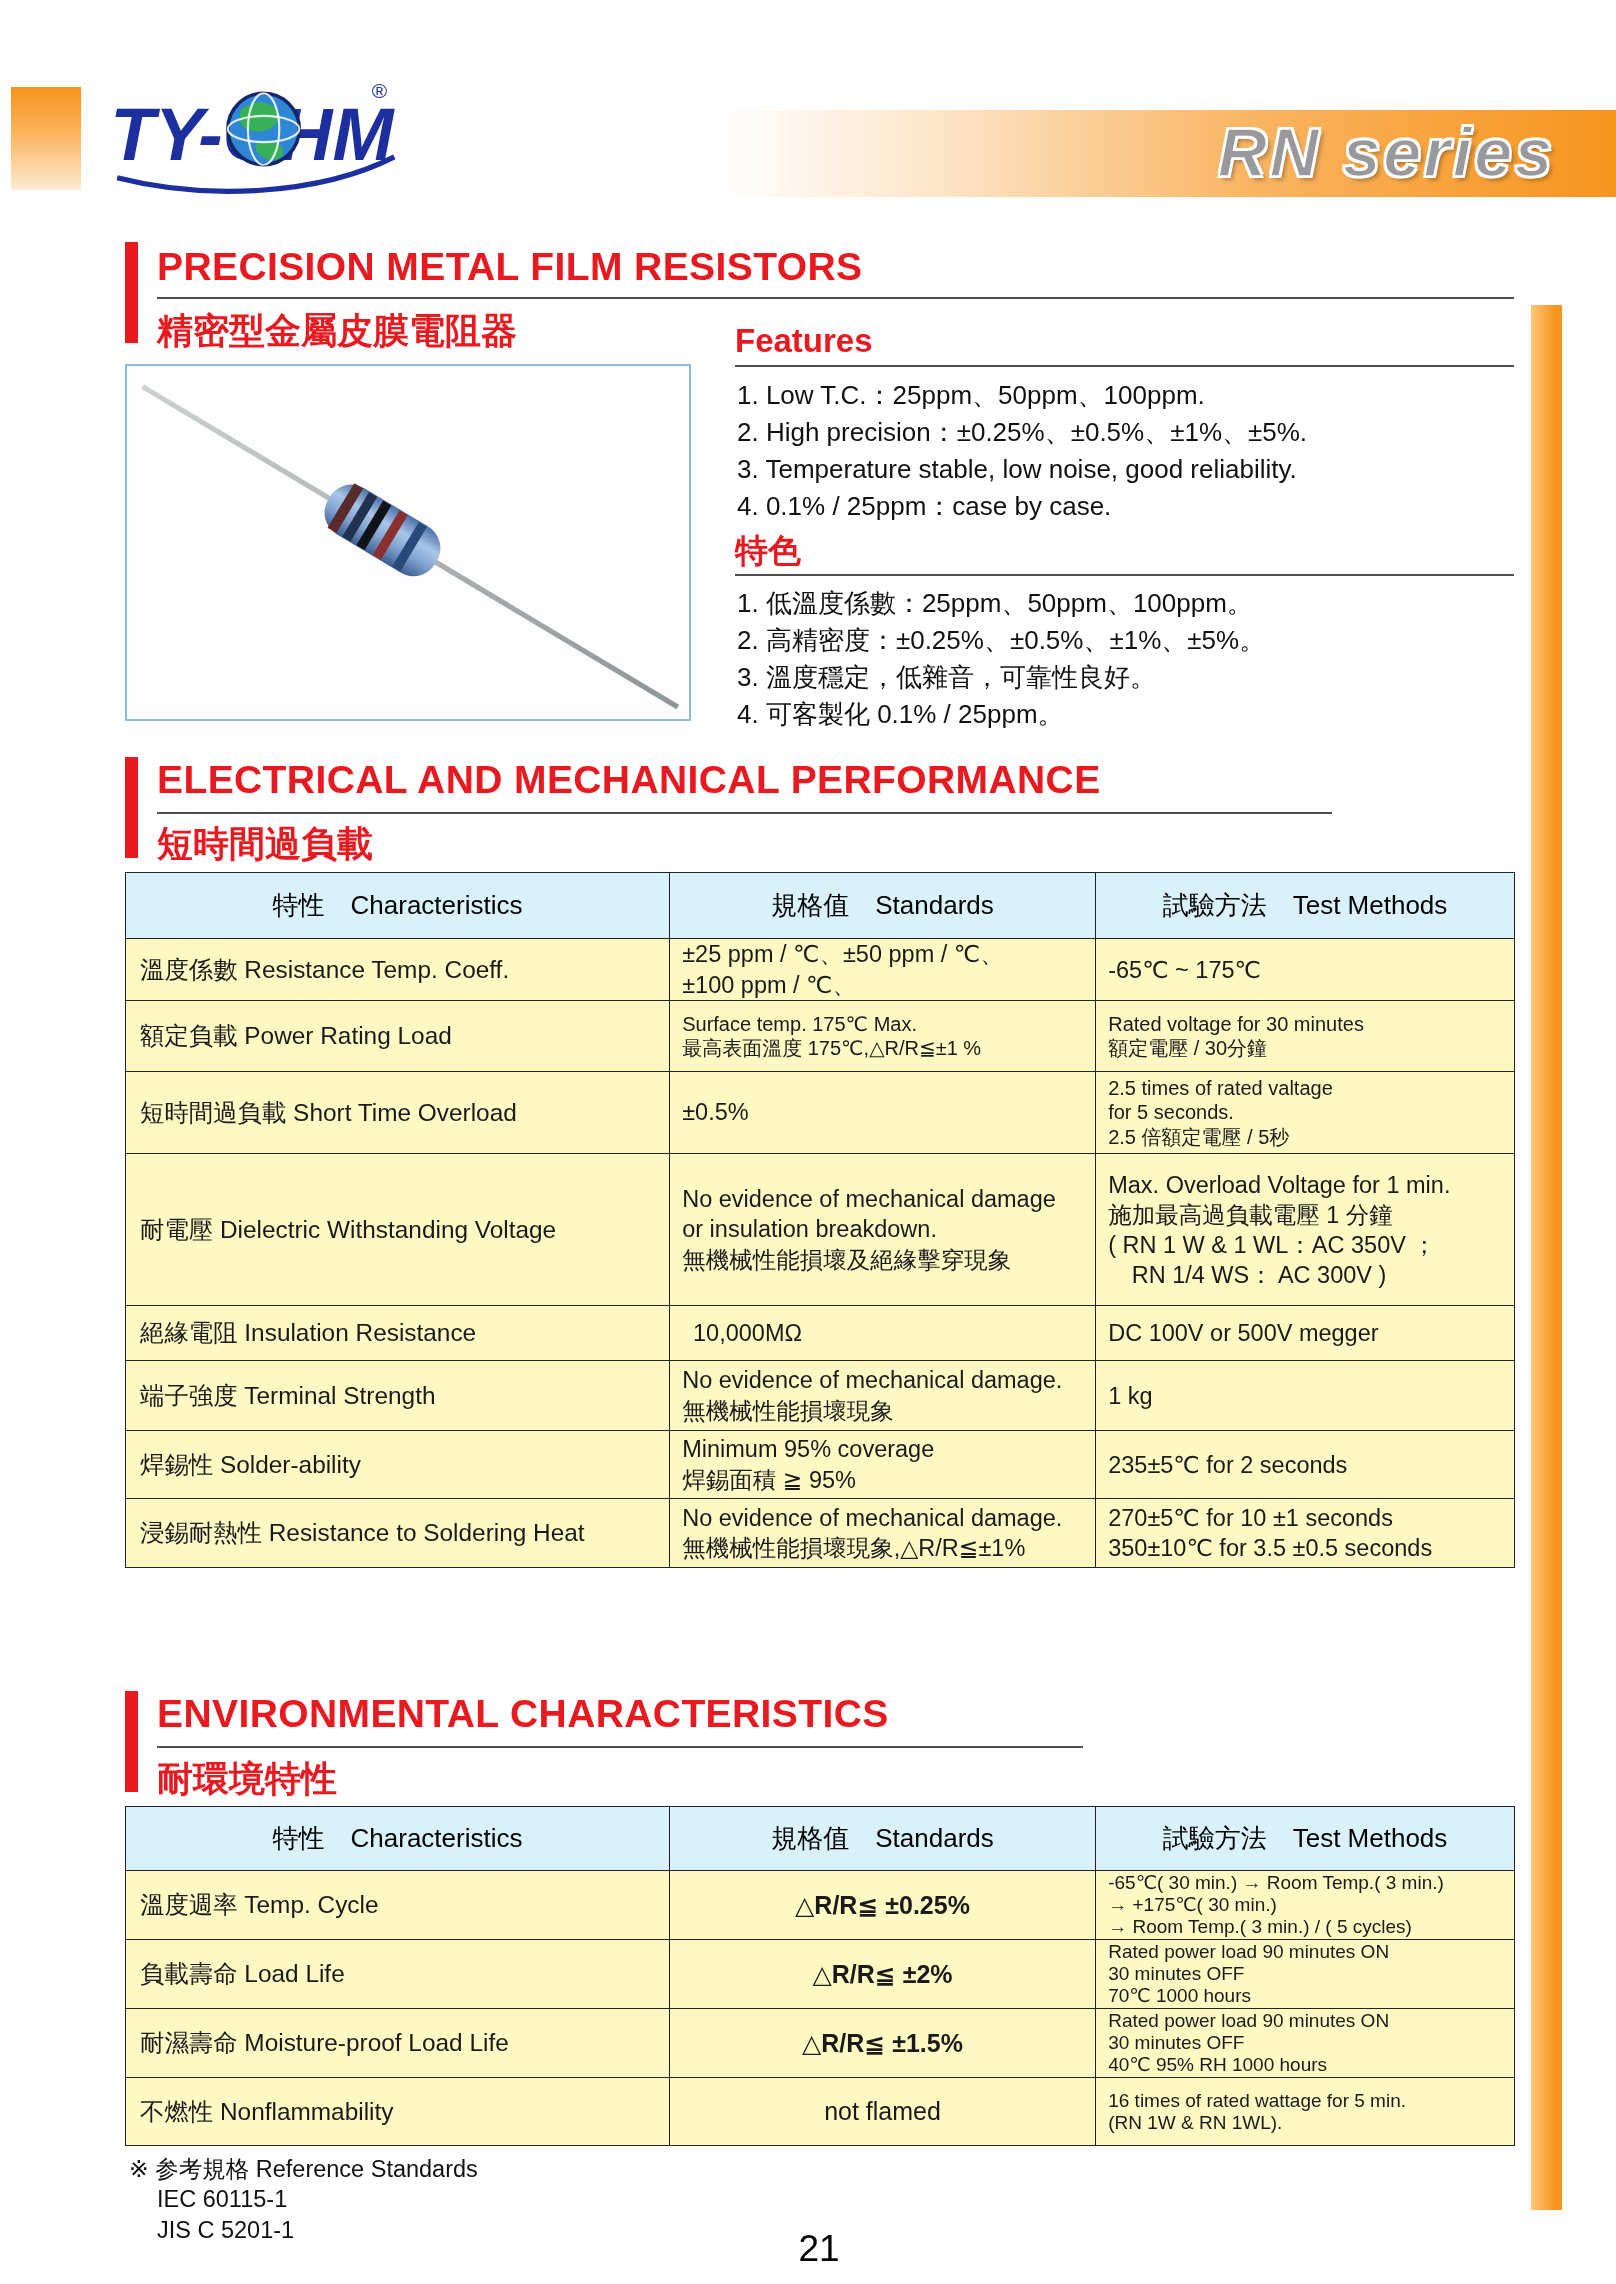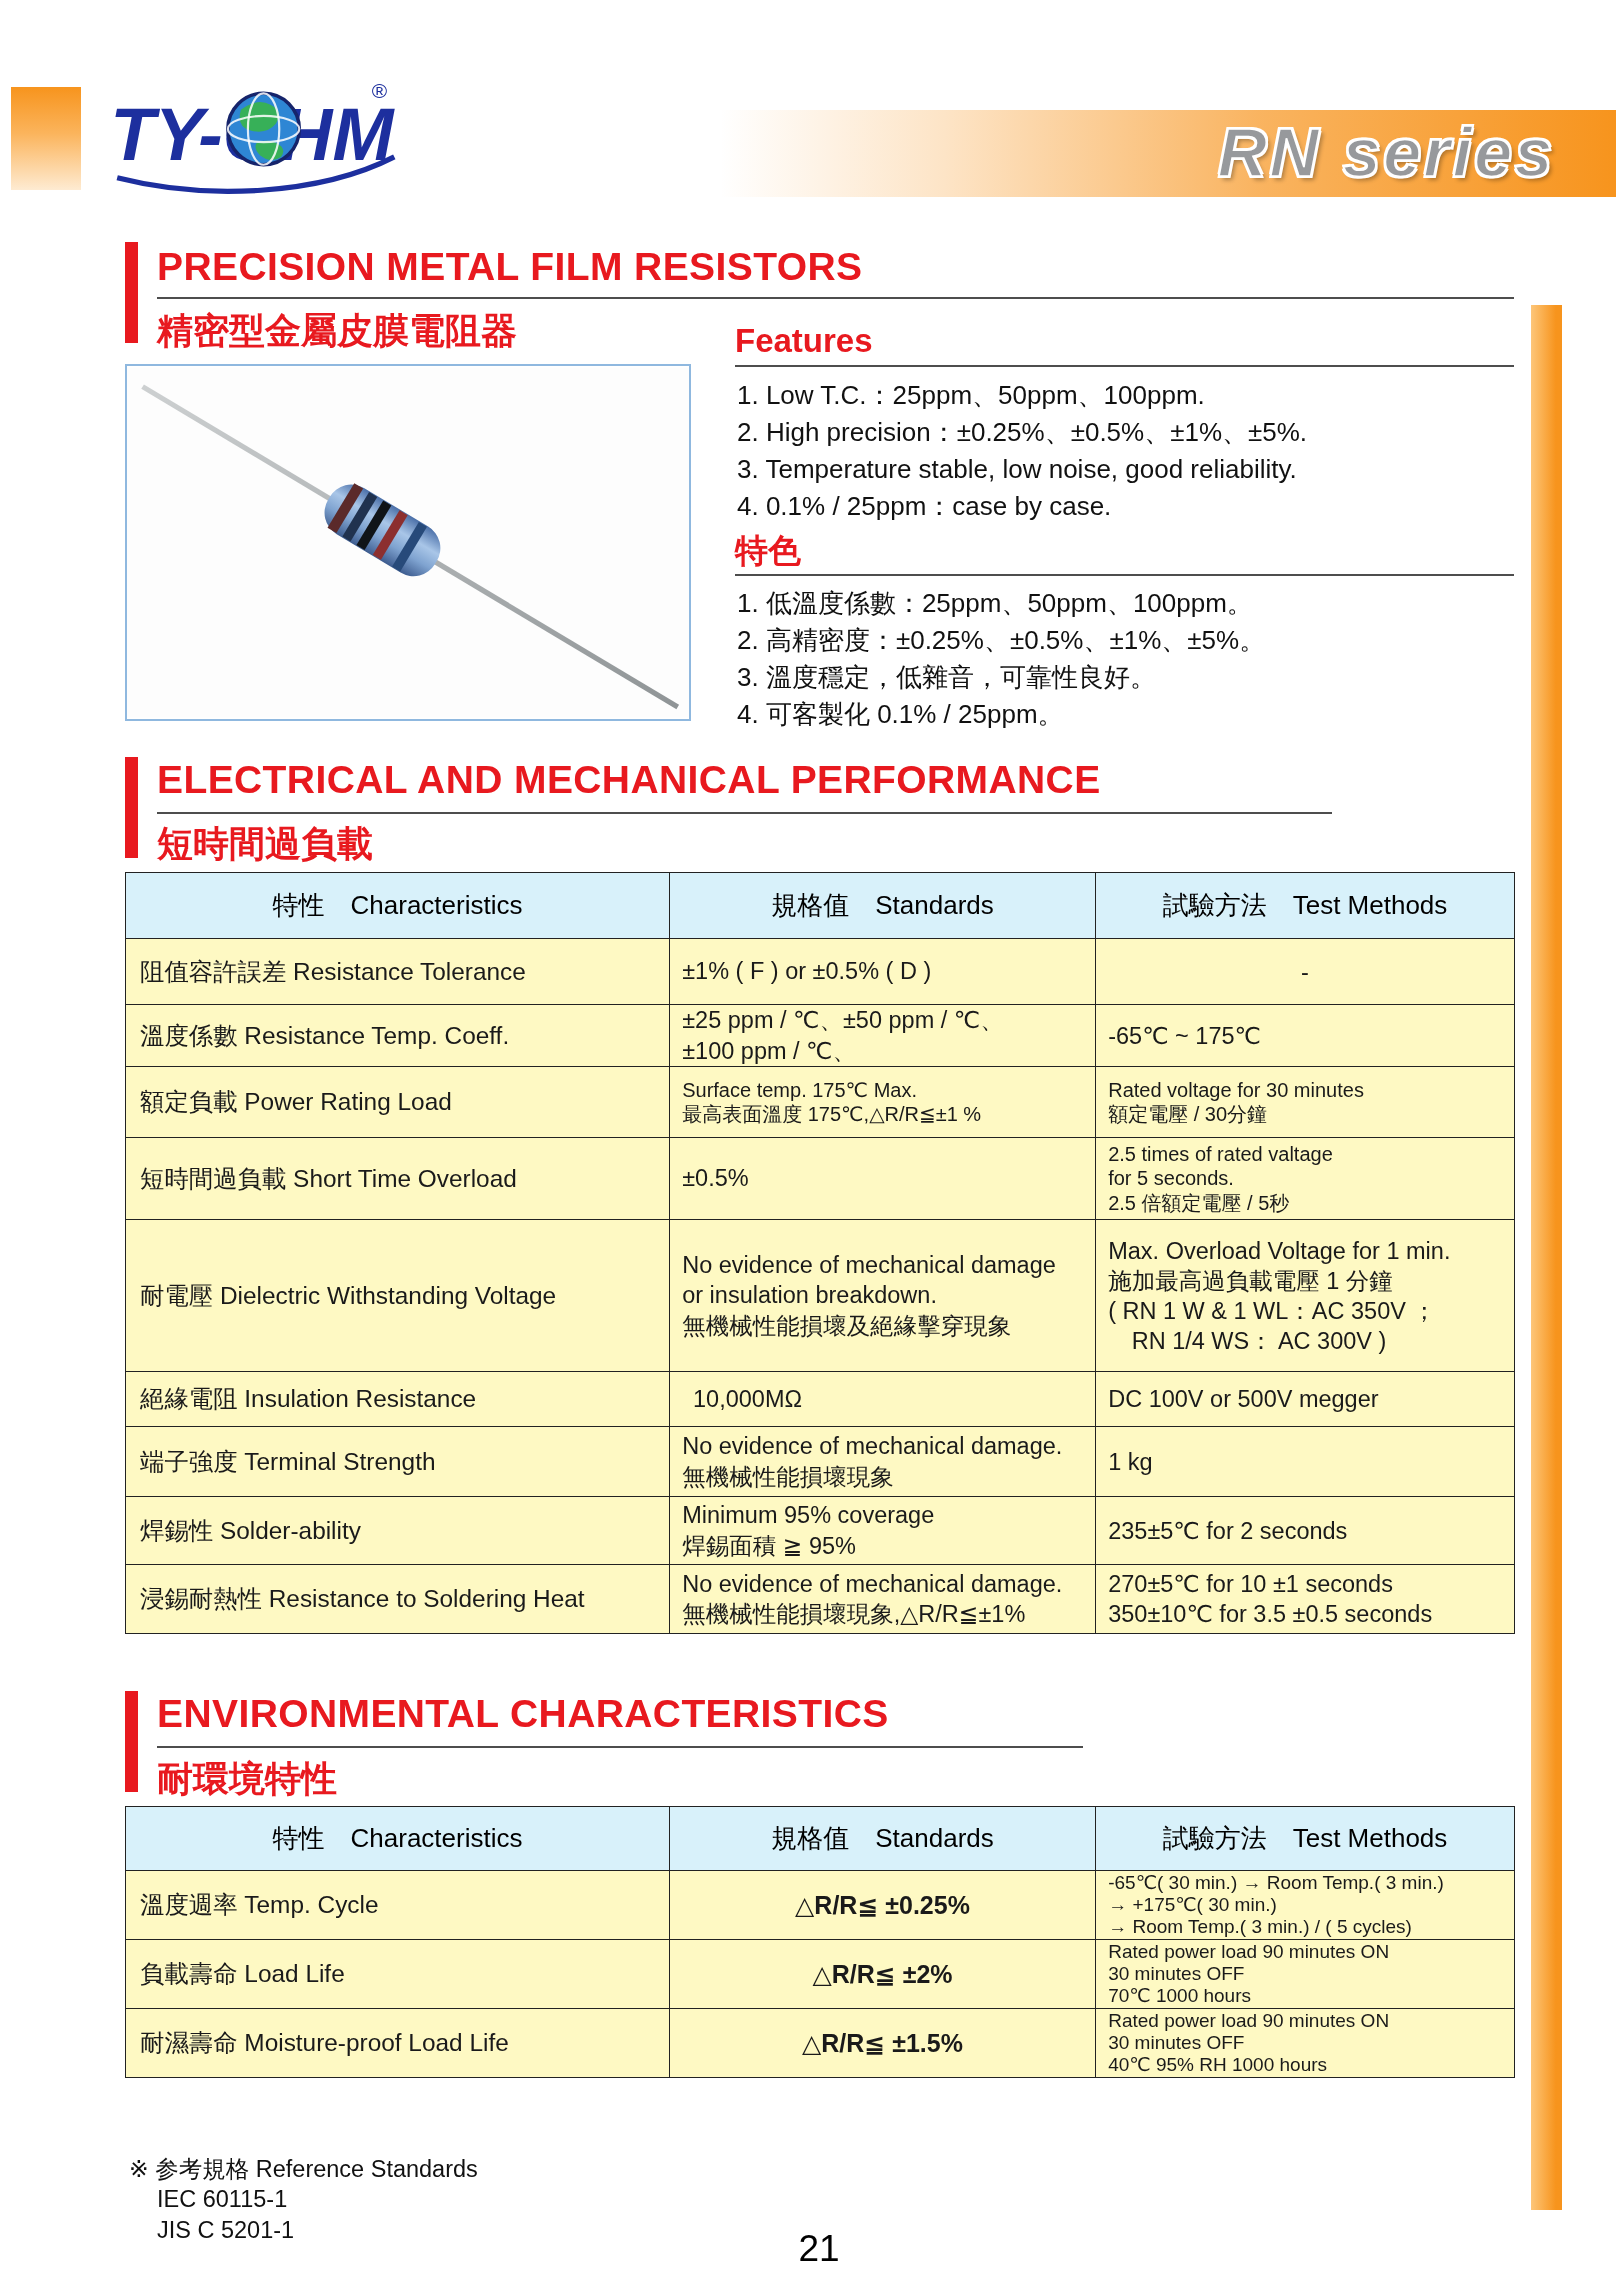--- a/index.html
+++ b/index.html
@@ -138,25 +138,20 @@
         <col class="colc">
         <col class="cols">
         <col class="colt">
       </colgroup>
     <tbody>
     <tr style="height:66px">
       <th>特性　Characteristics</th>
       <th>規格值　Standards</th>
       <th>試驗方法　Test Methods</th>
     </tr>
-    <tr style="height:66px">
-      <td class="t-c1">阻值容許誤差 Resistance Tolerance</td>
-      <td class="t-c2">±1% ( F ) or ±0.5% ( D )</td>
-      <td class="t-c3 center">-</td>
-    </tr>
     <tr style="height:60px">
       <td class="t-c1">溫度係數 Resistance Temp. Coeff.</td>
       <td class="t-c2">±25 ppm / ℃、±50 ppm / ℃、
 ±100 ppm / ℃、</td>
       <td class="t-c3">-65℃ ~ 175℃</td>
     </tr>
     <tr style="height:71px">
       <td class="t-c1">額定負載 Power Rating Load</td>
       <td class="t-c2 small">Surface temp. 175℃ Max.
 最高表面溫度 175℃,△R/R≦±1 %</td>
@@ -238,20 +233,26 @@
 30 minutes OFF
 70℃ 1000 hours</td>
     </tr>
     <tr style="height:69px">
       <td class="t-c1">耐濕壽命 Moisture-proof Load Life</td>
       <td class="t2-std bold">△R/R≦ ±1.5%</td>
       <td class="t-c3 xsmall">Rated power load 90 minutes ON
 30 minutes OFF
 40℃ 95% RH 1000 hours</td>
     </tr>
+    <tr style="height:68px">
+      <td class="t-c1">不燃性 Nonflammability</td>
+      <td class="t2-std">not flamed</td>
+      <td class="t-c3 xsmall">16 times of rated wattage for 5 min.
+(RN 1W &amp; RN 1WL).</td>
+    </tr>
     </tbody>
   </table>
 
   <div class="ref-note">※ 参考規格 Reference Standards</div>
   <div class="ref-std1">IEC 60115-1</div>
   <div class="ref-std2">JIS C 5201-1</div>
   <div class="page-num">21</div>
 
 </div>
 

